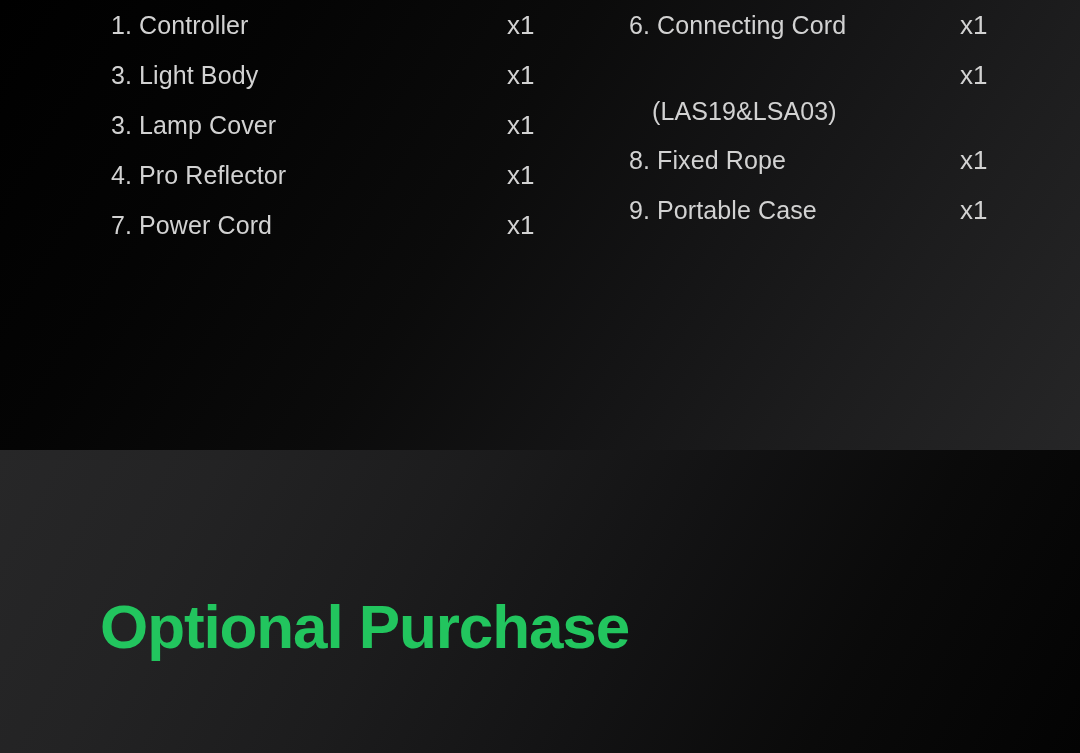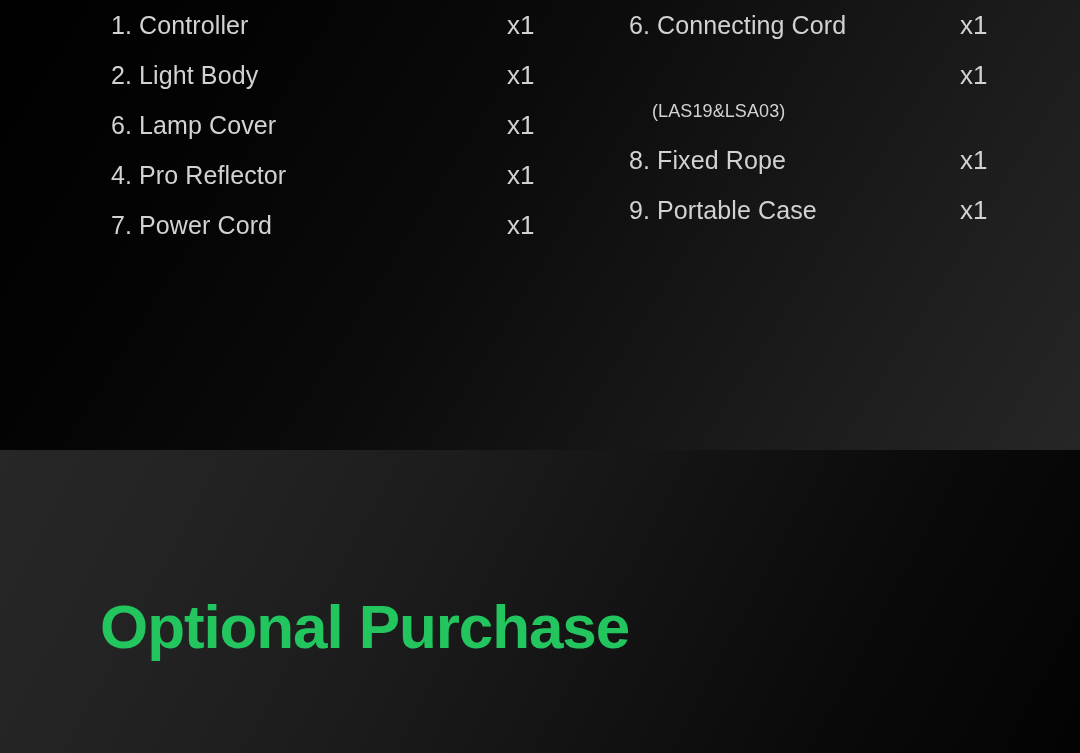--- a/index.html
+++ b/index.html
@@ -82,21 +82,21 @@
     white-space: nowrap;
   }
 
   #column-left  .row-qty { left: 396px; }
   #column-right .row-qty { left: 331px; }
 
   .row-subline {
     position: absolute;
     left: 23px;
     top: 36px;
-    font-size: 18px;
+    font-size: 25px;
     line-height: 50px;
     letter-spacing: 0.1px;
     color: #d2d2d2;
     white-space: nowrap;
   }
 
   .content-row.has-subline { height: 85px; }
 
   
   #optional-section {
@@ -136,26 +136,26 @@
     <div id="contents-columns">
 
       <div class="contents-column" id="column-left">
 
         <div class="content-row">
           <span class="row-label">1. Controller</span>
           <span class="row-qty">x1</span>
         </div>
 
         <div class="content-row">
-          <span class="row-label">2. Light Body</span>
-          <span class="row-qty">x1</span>
-        </div>
-
-        <div class="content-row">
-          <span class="row-label">6. Lamp Cover</span>
+          <span class="row-label">3. Light Body</span>
+          <span class="row-qty">x1</span>
+        </div>
+
+        <div class="content-row">
+          <span class="row-label">3. Lamp Cover</span>
           <span class="row-qty">x1</span>
         </div>
 
         <div class="content-row">
           <span class="row-label">4. Pro Reflector</span>
           <span class="row-qty">x1</span>
         </div>
 
         <div class="content-row">
           <span class="row-label">7. Power Cord</span>

